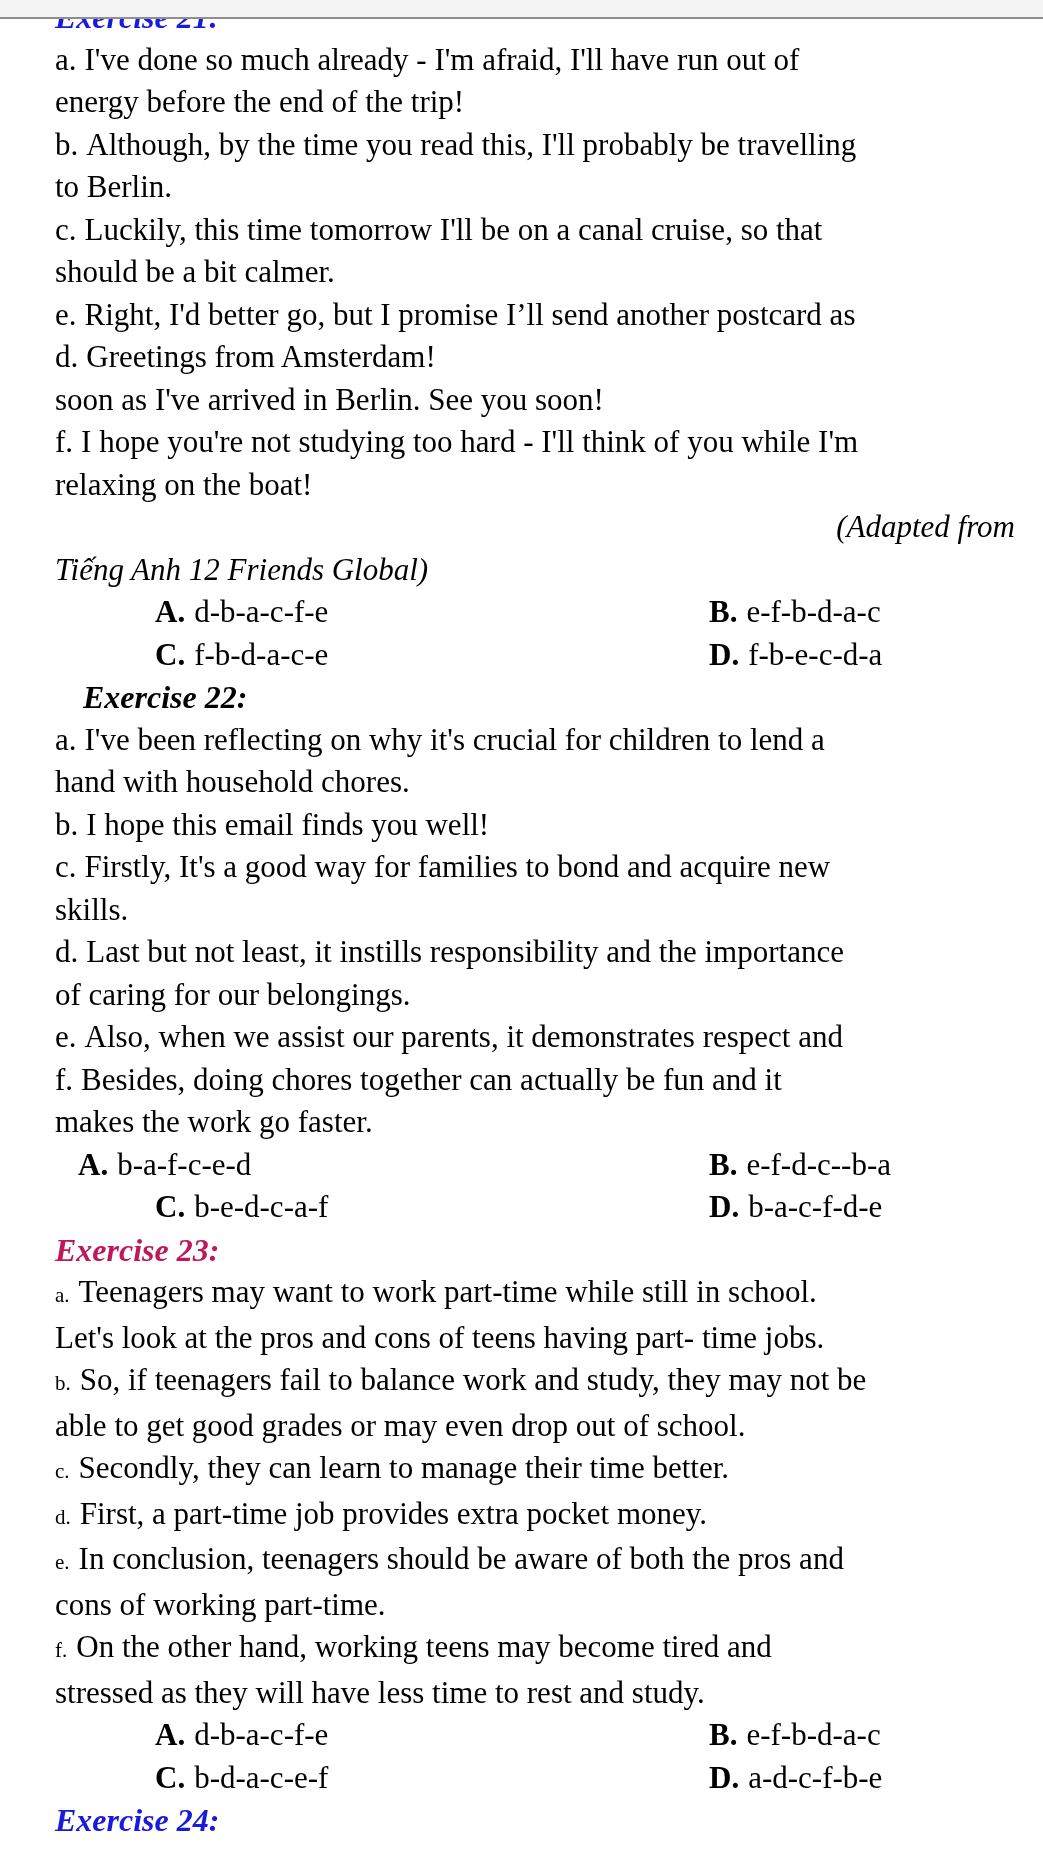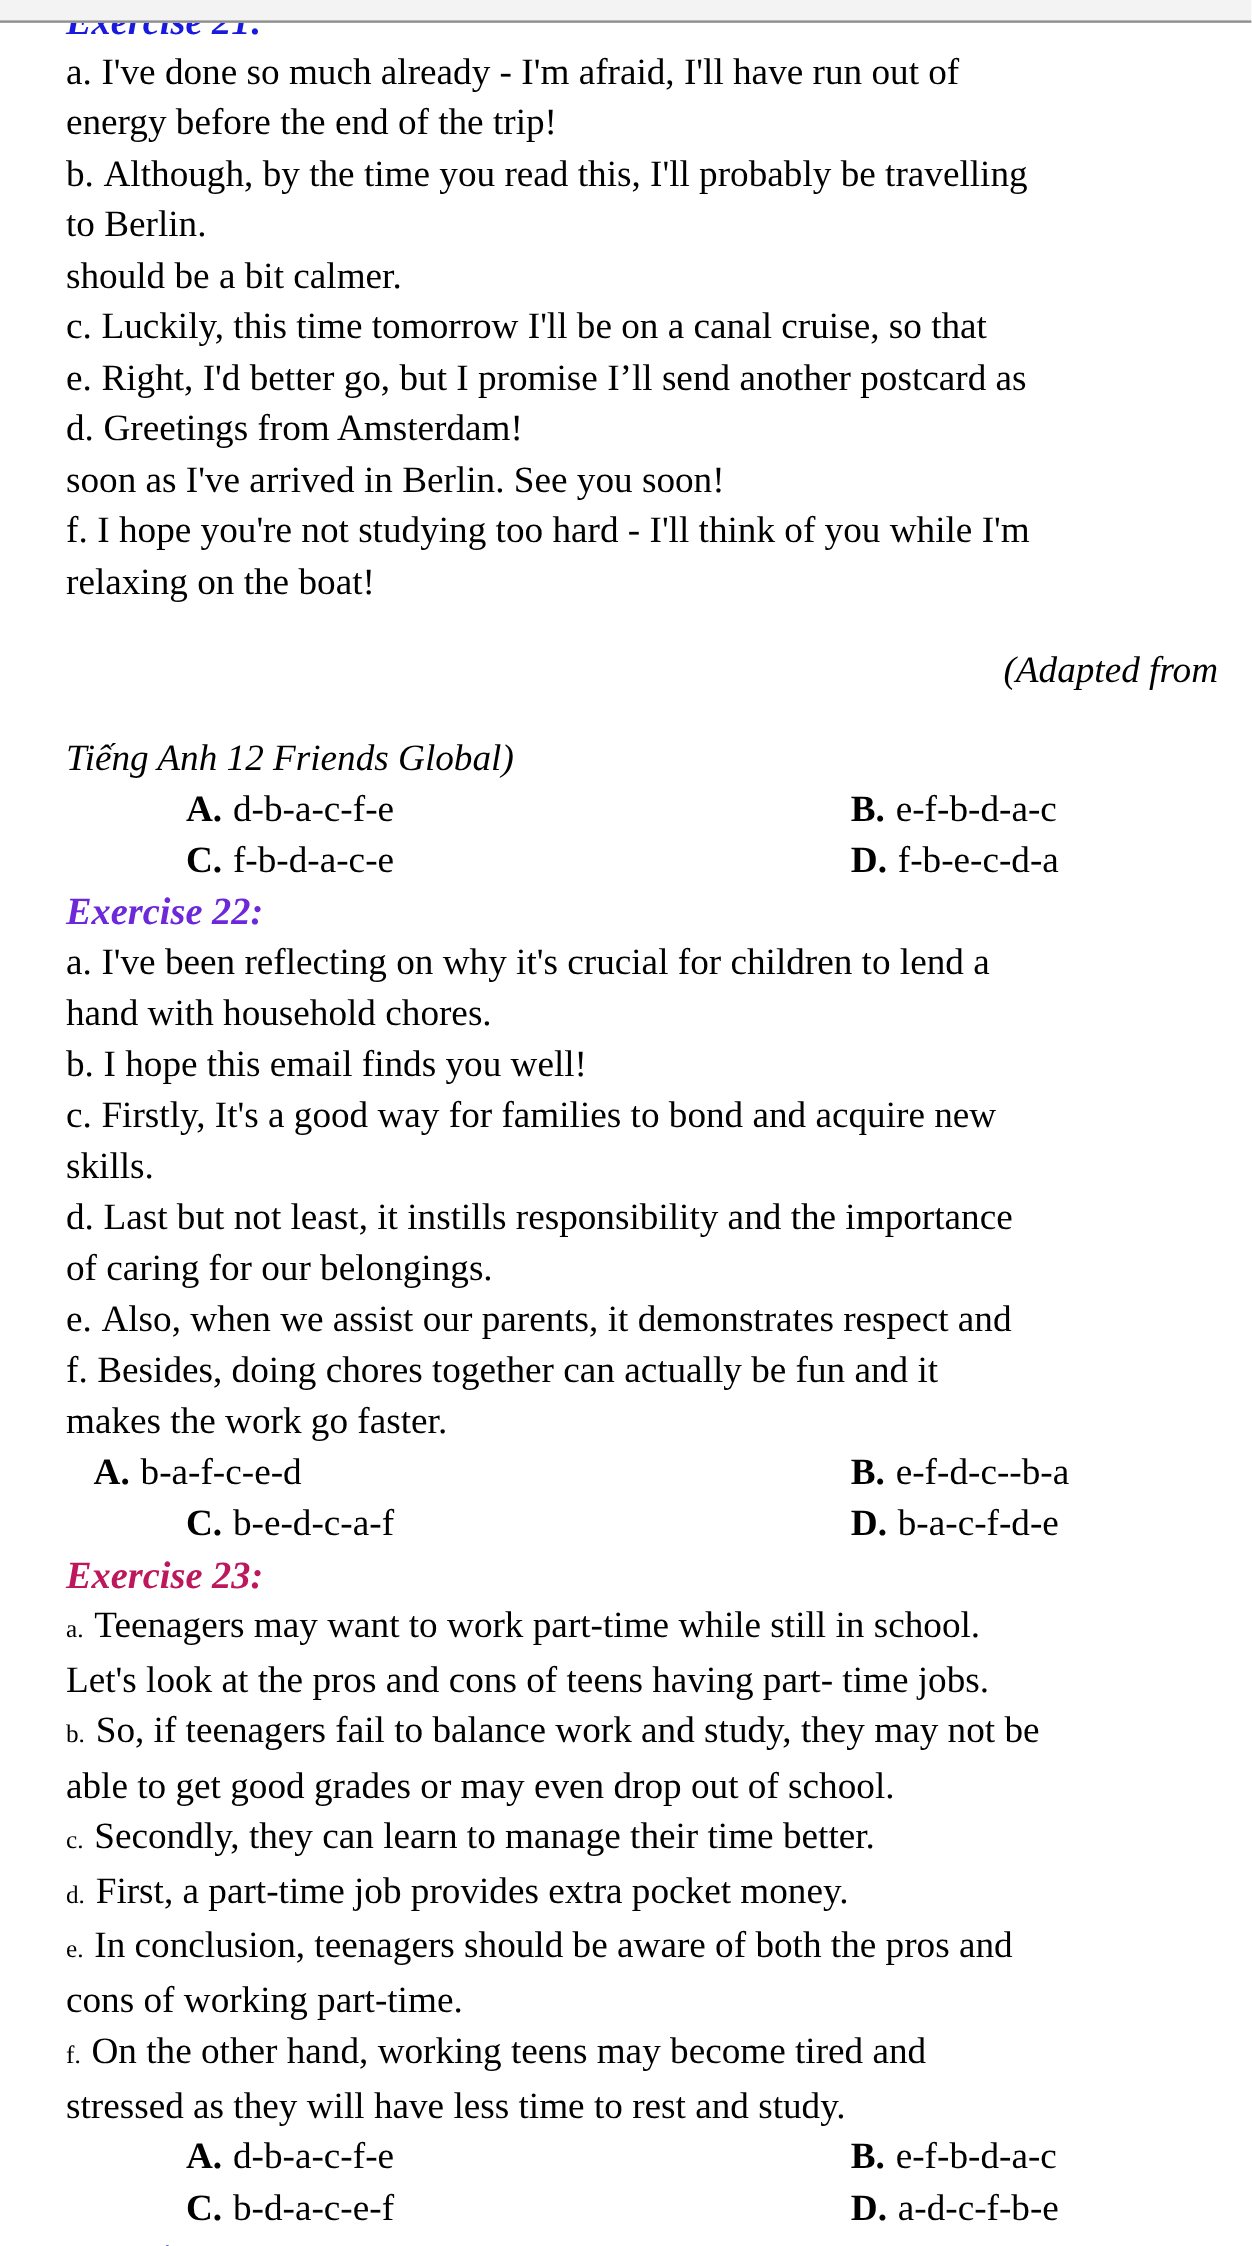--- a/index.html
+++ b/index.html
@@ -36,51 +36,51 @@
   }
   .exercise-heading {
     font-weight: bold;
     font-style: italic;
     font-size: 32px;
     white-space: nowrap;
   }
   .text-line { white-space: nowrap; }
   .marker { margin-right: 8px; }
   .marker-small { font-size: 21px; margin-right: 9px; }
-  .source-line { font-style: italic; margin-top: 31px; }
+  .source-line { font-style: italic; }
   .align-right { text-align: right; }
   .option-row { position: relative; white-space: nowrap; }
   .option-cell { display: inline-block; }
   .option-left { margin-left: 100px; }
   .option-right { position: absolute; left: 654px; top: 0; }
   .option-label { font-weight: bold; margin-right: 9px; }
 </style>
 </head>
 <body>
 
 <div id="page">
   <div id="top-bar" style="background: rgb(243, 243, 243); border-bottom-color: rgb(143, 143, 143);"></div>
   <div id="doc" style="color: rgb(0, 0, 0);">
       <div class="exercise-heading" style="color: rgb(26, 26, 223);">Exercise 21:</div>
       <div class="text-line"><span class="marker">a.</span><span>I've done so much already - I'm afraid, I'll have run out of</span></div>
       <div class="text-line"><span>energy before the end of the trip!</span></div>
       <div class="text-line"><span class="marker">b.</span><span>Although, by the time you read this, I'll probably be travelling</span></div>
       <div class="text-line"><span>to Berlin.</span></div>
+      <div class="text-line"><span class="marker">c.</span><span>Luckily, this time tomorrow I'll be on a canal cruise, so that</span></div>
       <div class="text-line"><span>should be a bit calmer.</span></div>
-      <div class="text-line"><span class="marker">c.</span><span>Luckily, this time tomorrow I'll be on a canal cruise, so that</span></div>
       <div class="text-line"><span class="marker">e.</span><span>Right, I'd better go, but I promise I’ll send another postcard as</span></div>
       <div class="text-line"><span class="marker">d.</span><span>Greetings from Amsterdam!</span></div>
       <div class="text-line"><span>soon as I've arrived in Berlin. See you soon!</span></div>
       <div class="text-line"><span class="marker">f.</span><span>I hope you're not studying too hard - I'll think of you while I'm</span></div>
       <div class="text-line"><span>relaxing on the boat!</span></div>
       <div class="text-line source-line align-right"><span>(Adapted from</span></div>
       <div class="text-line source-line"><span>Tiếng Anh 12 Friends Global)</span></div>
       <div class="option-row"><div class="option-cell option-left" style="display: inline-block;"><span class="option-label">A.</span><span class="option-value">d-b-a-c-f-e</span></div><div class="option-cell option-right" style="display: inline-block;"><span class="option-label">B.</span><span class="option-value">e-f-b-d-a-c</span></div></div>
       <div class="option-row"><div class="option-cell option-left" style="display: inline-block;"><span class="option-label">C.</span><span class="option-value">f-b-d-a-c-e</span></div><div class="option-cell option-right" style="display: inline-block;"><span class="option-label">D.</span><span class="option-value">f-b-e-c-d-a</span></div></div>
-      <div class="exercise-heading" style="color: #6d28d9;">Exercise 22:</div>
+      <div class="exercise-heading" style="color: #000000; margin-left: 28px;">Exercise 22:</div>
       <div class="text-line"><span class="marker">a.</span><span>I've been reflecting on why it's crucial for children to lend a</span></div>
       <div class="text-line"><span>hand with household chores.</span></div>
       <div class="text-line"><span class="marker">b.</span><span>I hope this email finds you well!</span></div>
       <div class="text-line"><span class="marker">c.</span><span>Firstly, It's a good way for families to bond and acquire new</span></div>
       <div class="text-line"><span>skills.</span></div>
       <div class="text-line"><span class="marker">d.</span><span>Last but not least, it instills responsibility and the importance</span></div>
       <div class="text-line"><span>of caring for our belongings.</span></div>
       <div class="text-line"><span class="marker">e.</span><span>Also, when we assist our parents, it demonstrates respect and</span></div>
       <div class="text-line"><span class="marker">f.</span><span>Besides, doing chores together can actually be fun and it</span></div>
       <div class="text-line"><span>makes the work go faster.</span></div>

